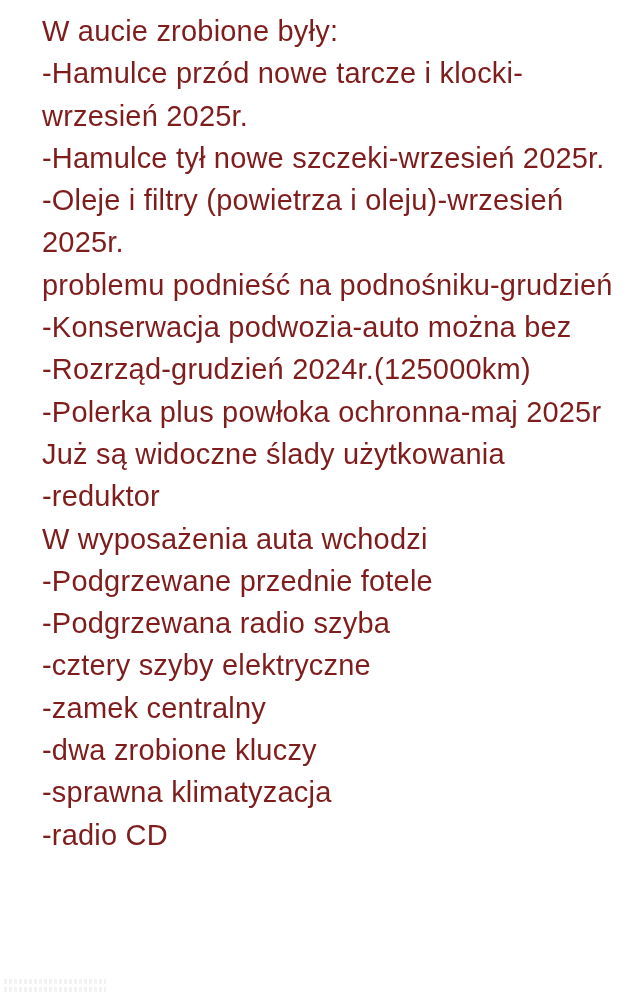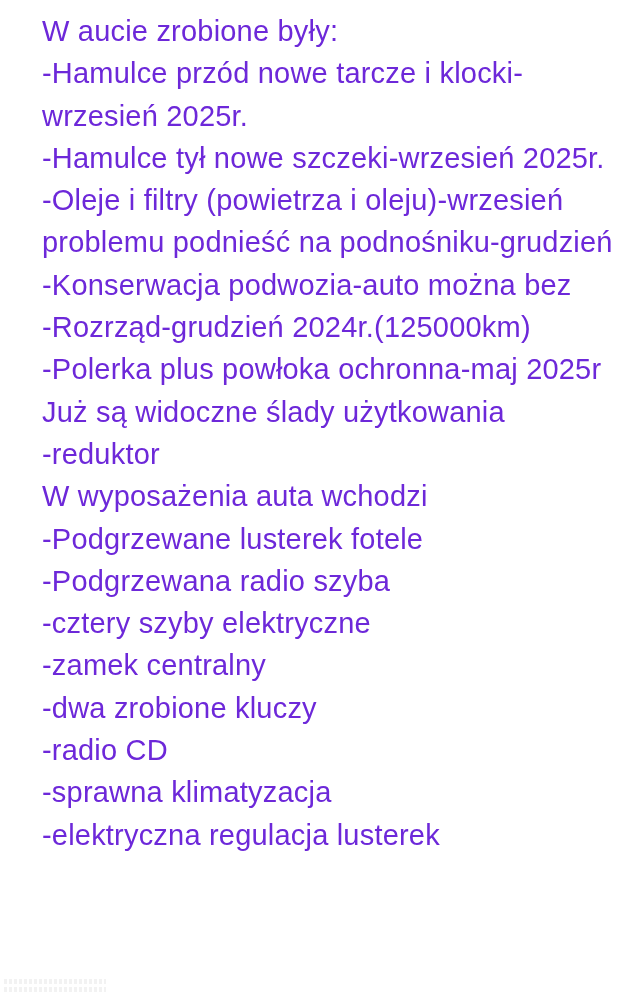--- a/index.html
+++ b/index.html
@@ -11,21 +11,21 @@
     width: 637px;
     height: 999px;
     position: relative;
     overflow: hidden;
     font-family: "Liberation Sans", sans-serif;
   }
   .description {
     position: absolute;
     left: 42px;
     top: 10px;
-    color: #6d28d9;
+    color: #7f1d1d;
     font-size: 29px;
     line-height: 42.3px;
     letter-spacing: 0.2px;
     font-weight: 400;
   }
   .description .line {
     white-space: nowrap;
     height: 42.3px;
   }
   .watermark {
@@ -46,30 +46,30 @@
 </style>
 </head>
 <body>
 
 <div class="description">
     <div class="line">W aucie zrobione były:</div>
     <div class="line">-Hamulce przód nowe tarcze i klocki-</div>
     <div class="line">wrzesień 2025r.</div>
     <div class="line">-Hamulce tył nowe szczeki-wrzesień 2025r.</div>
     <div class="line">-Oleje i filtry (powietrza i oleju)-wrzesień</div>
+    <div class="line">2025r.</div>
     <div class="line">problemu podnieść na podnośniku-grudzień</div>
     <div class="line">-Konserwacja podwozia-auto można bez</div>
     <div class="line">-Rozrząd-grudzień 2024r.(125000km)</div>
     <div class="line">-Polerka plus powłoka ochronna-maj 2025r</div>
     <div class="line">Już są widoczne ślady użytkowania</div>
     <div class="line">-reduktor</div>
     <div class="line">W wyposażenia auta wchodzi</div>
-    <div class="line">-Podgrzewane lusterek fotele</div>
+    <div class="line">-Podgrzewane przednie fotele</div>
     <div class="line">-Podgrzewana radio szyba</div>
     <div class="line">-cztery szyby elektryczne</div>
     <div class="line">-zamek centralny</div>
     <div class="line">-dwa zrobione kluczy</div>
+    <div class="line">-sprawna klimatyzacja</div>
     <div class="line">-radio CD</div>
-    <div class="line">-sprawna klimatyzacja</div>
-    <div class="line">-elektryczna regulacja lusterek</div>
   </div>
 
 <div class="watermark"></div>
 
 </body></html>

